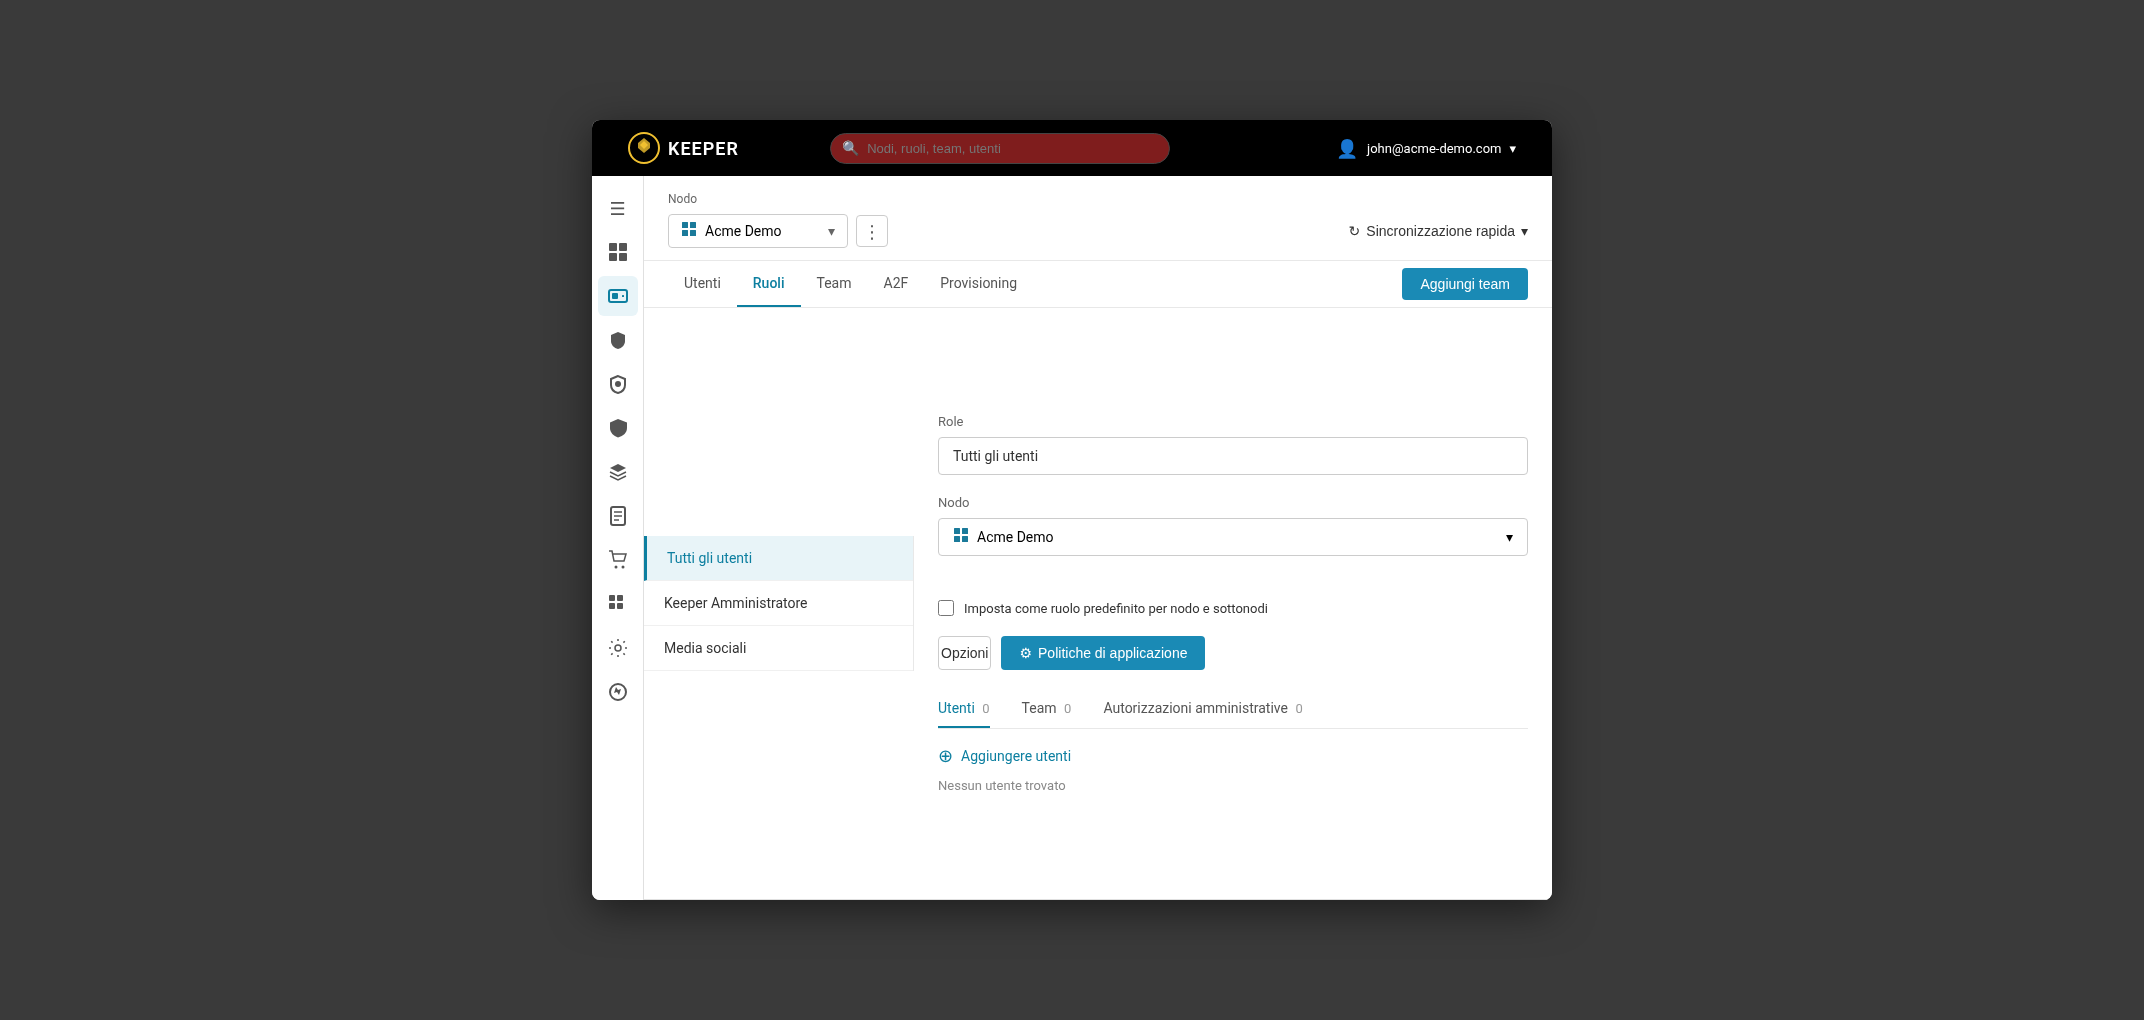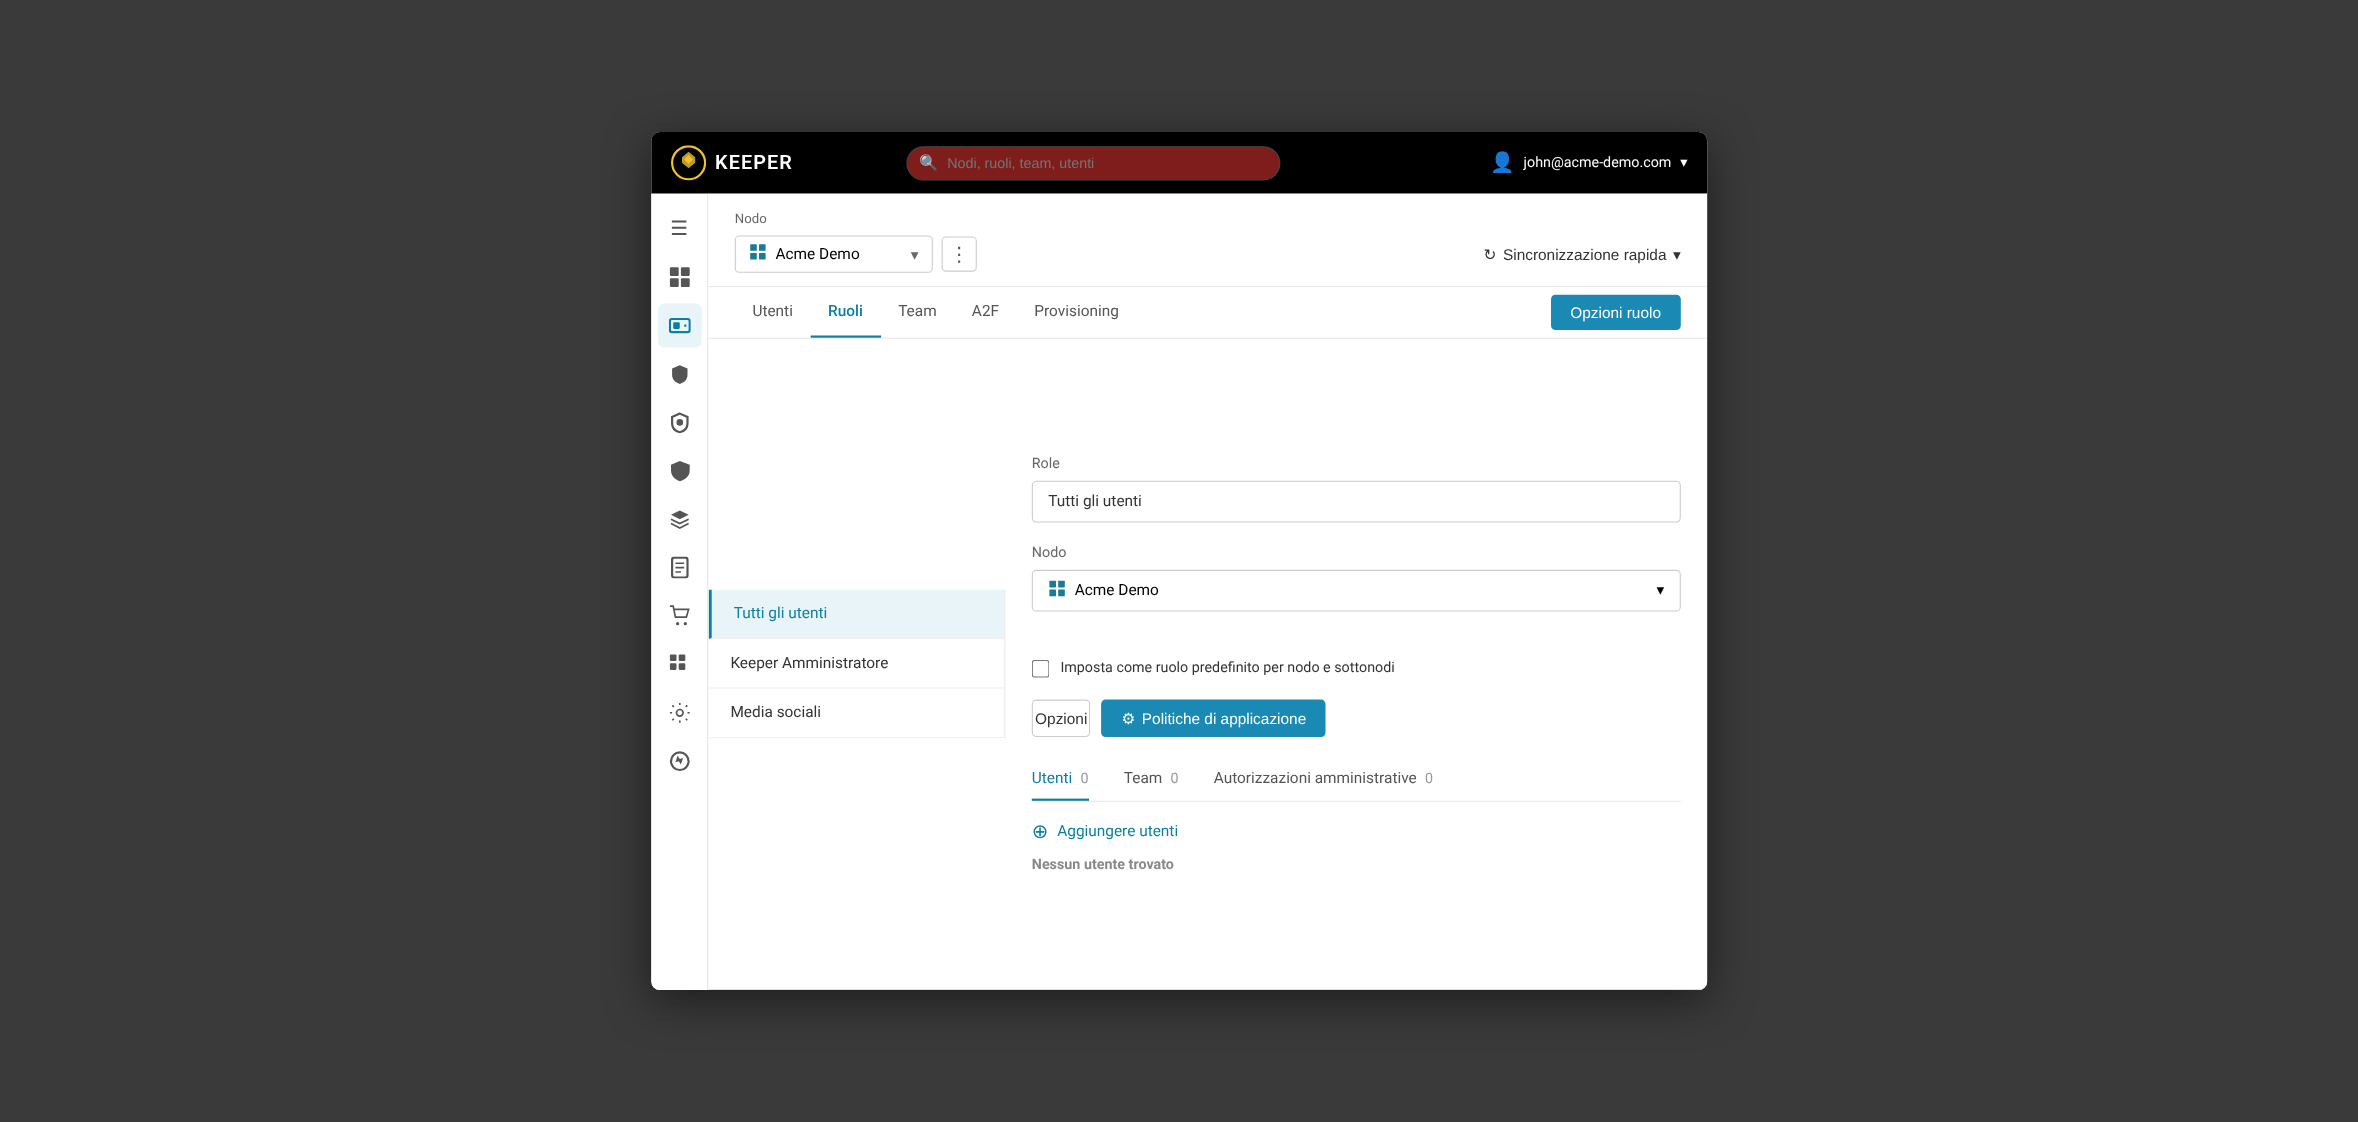--- a/index.html
+++ b/index.html
@@ -23,21 +23,21 @@
       overflow: hidden;
       box-shadow: 0 10px 40px rgba(0,0,0,0.5);
     }
 
     
     .topnav {
       background: #000;
       height: 56px;
       display: flex;
       align-items: center;
-      padding: 0 18px;
+      padding: 0 36px;
       gap: 16px;
       flex-shrink: 0;
     }
 
     .keeper-logo {
       display: flex;
       align-items: center;
       gap: 8px;
       color: white;
       font-size: 18px;
@@ -414,21 +414,20 @@
       margin-bottom: 12px;
     }
 
     .add-users-icon {
       font-size: 18px;
     }
 
     .no-users-text {
       font-size: 13px;
       color: #888;
-      font-weight: bold;
     }
 
     
     .bottom-divider {
       border-top: 1px solid #e0e0e0;
       margin-top: auto;
     }
   </style>
 </head>
 <body>
@@ -566,21 +565,21 @@
       </div>
 
       <div class="tabs-row">
         <div class="tabs">
           <div class="tab-item">Utenti</div>
           <div class="tab-item active">Ruoli</div>
           <div class="tab-item">Team</div>
           <div class="tab-item">A2F</div>
           <div class="tab-item">Provisioning</div>
         </div>
-        <button class="add-role-btn">Opzioni ruolo</button>
+        <button class="add-role-btn">Aggiungi team</button>
       </div>
 
       <div class="body-split">
 
         <div class="role-list-panel">
           <div class="role-list-item active">Tutti gli utenti</div>
           <div class="role-list-item">Keeper Amministratore</div>
           <div class="role-list-item">Media sociali</div>
         </div>
 

